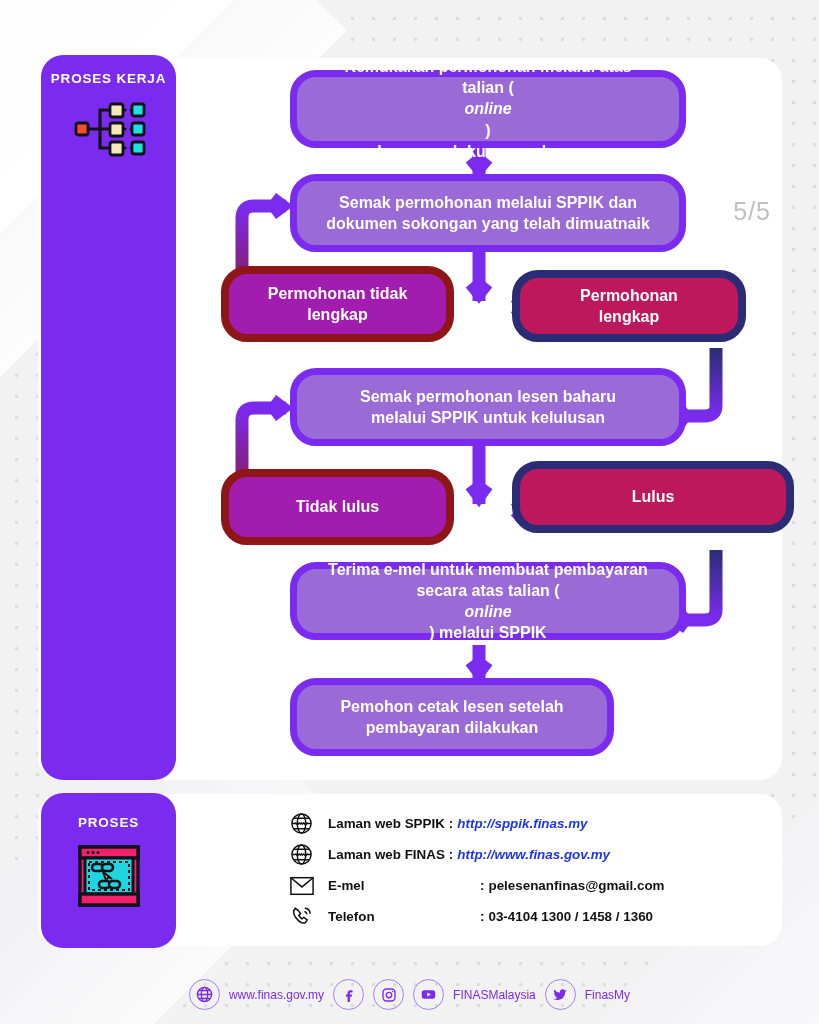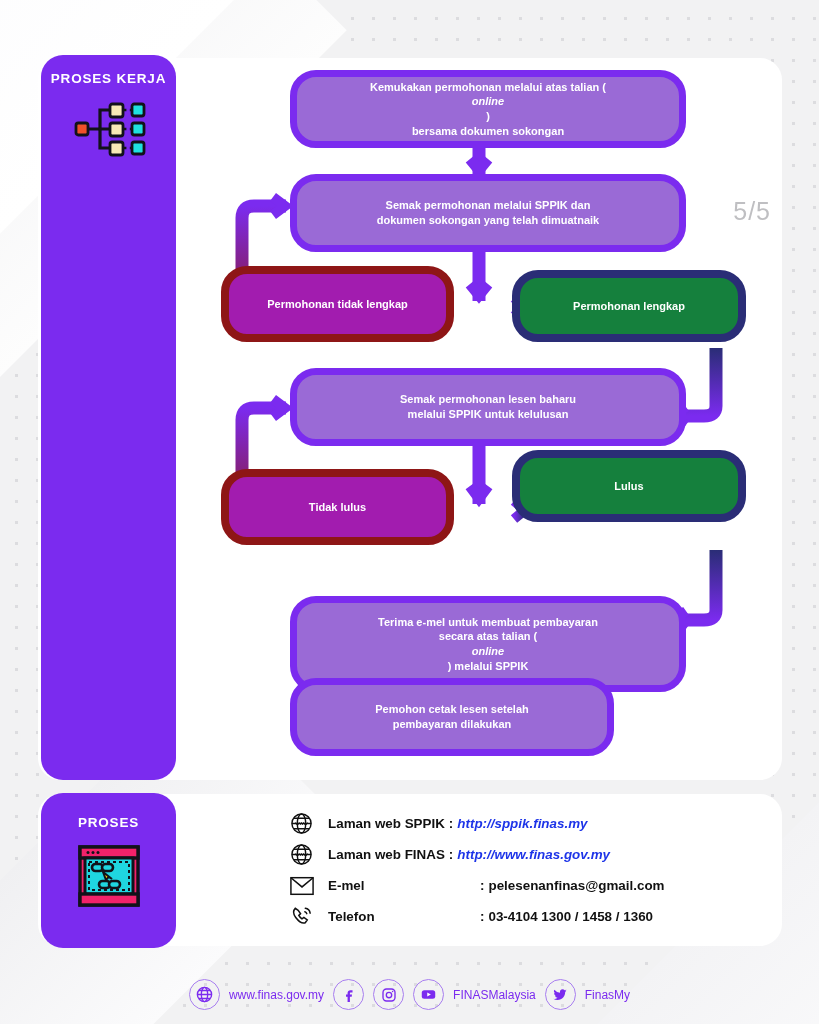--- a/index.html
+++ b/index.html
@@ -95,31 +95,31 @@
 
   .node {
     position: absolute;
     border-radius: 26px;
     display: flex;
     align-items: center;
     justify-content: center;
     text-align: center;
     color: #fff;
     font-weight: bold;
-    font-size: 11px;
+    font-size: 16px;
     line-height: 1.32;
     padding: 6px 28px;
     z-index: 3;
   }
   .node span { display: block; }
   .node i { font-style: italic; }
 
   .node.purple { background: #9a6ad6; border: 7px solid #7B2BEF; }
   .node.red    { background: #a21caf; border: 8px solid #8e1616; }
-  .node.blue   { background: #15803d; border: 8px solid #2a2d76; }
+  .node.blue   { background: #be185d; border: 8px solid #2a2d76; }
 
   
   #links-list {
     position: absolute;
     left: 290px; top: 808px;
     width: 470px;
   }
   .link-row {
     display: flex;
     align-items: center;
@@ -287,25 +287,25 @@
     <div>
       <span>Semak permohonan lesen baharu</span>
       <span>melalui SPPIK untuk kelulusan</span>
     </div>
   </div>
 
   <div class="node red" id="n6" style="left:45px; top:411px; width:233px; height:76px;">
     <span>Tidak lulus</span>
   </div>
 
-  <div class="node blue" id="n7" style="left:336px; top:392px; width:234px; height:72px;">
+  <div class="node blue" id="n7" style="left:336px; top:403px; width:282px; height:72px;">
     <span>Lulus</span>
   </div>
 
-  <div class="node purple" id="n8" style="left:114px; top:538px; width:396px; height:96px;">
+  <div class="node purple" id="n8" style="left:114px; top:504px; width:396px; height:78px;">
     <div>
       <span>Terima e-mel untuk membuat pembayaran</span>
       <span><span>secara atas talian (</span><i>online</i><span>) melalui SPPIK</span></span>
     </div>
   </div>
 
   <div class="node purple" id="n9" style="left:114px; top:620px; width:324px; height:78px;">
     <div>
       <span>Pemohon cetak lesen setelah</span>
       <span>pembayaran dilakukan</span>

